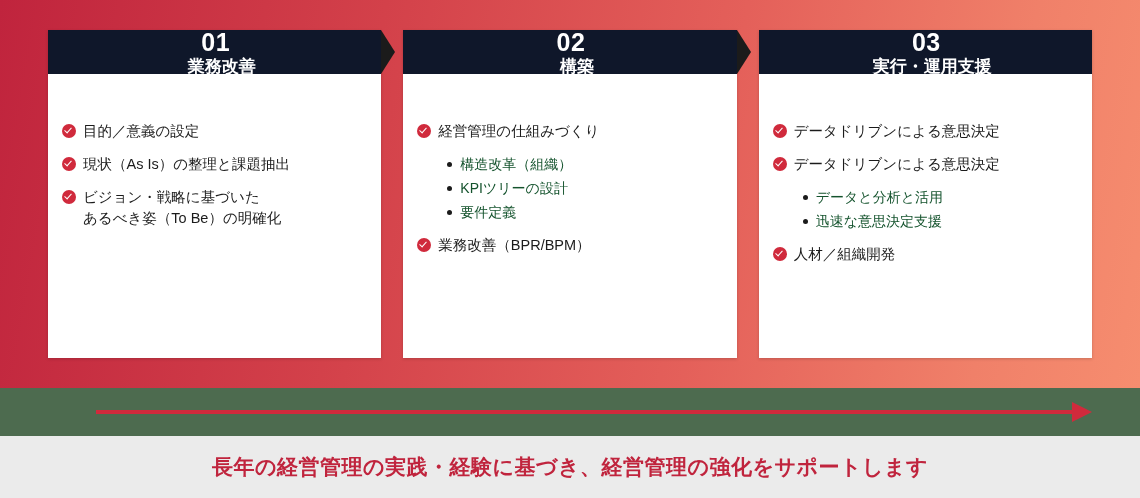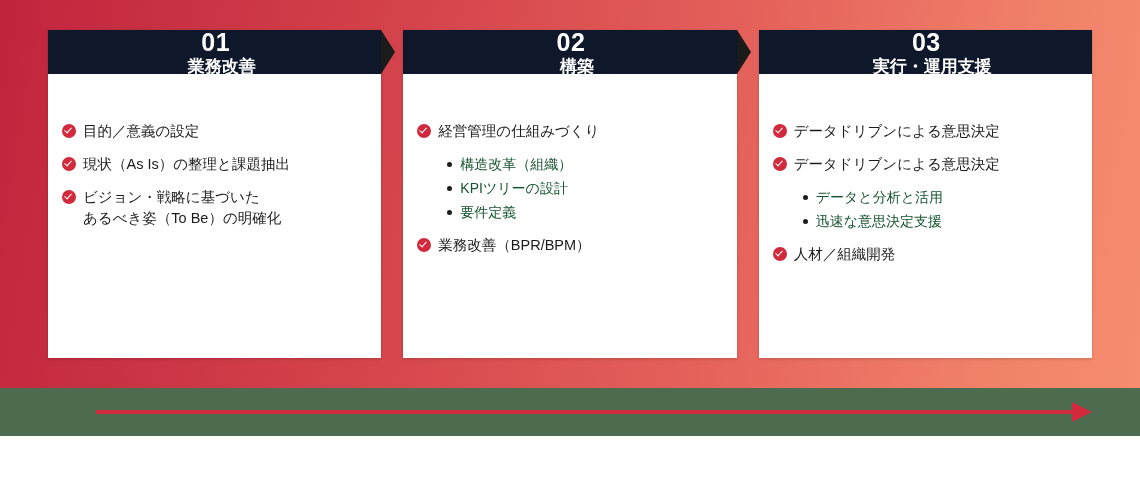--- a/index.html
+++ b/index.html
@@ -283,14 +283,17 @@
       </div>
     </div>
 
   </div>
 
   <div class="strip">
     <div class="red-arrow-line"></div>
     <div class="red-arrow-head"></div>
   </div>
 
+  <div class="footer">
+    <span class="footer-text">長年の経営管理の実践・経験に基づき、経営管理の強化をサポートします</span>
+  </div>
 
 </div>
 
 </body></html>

